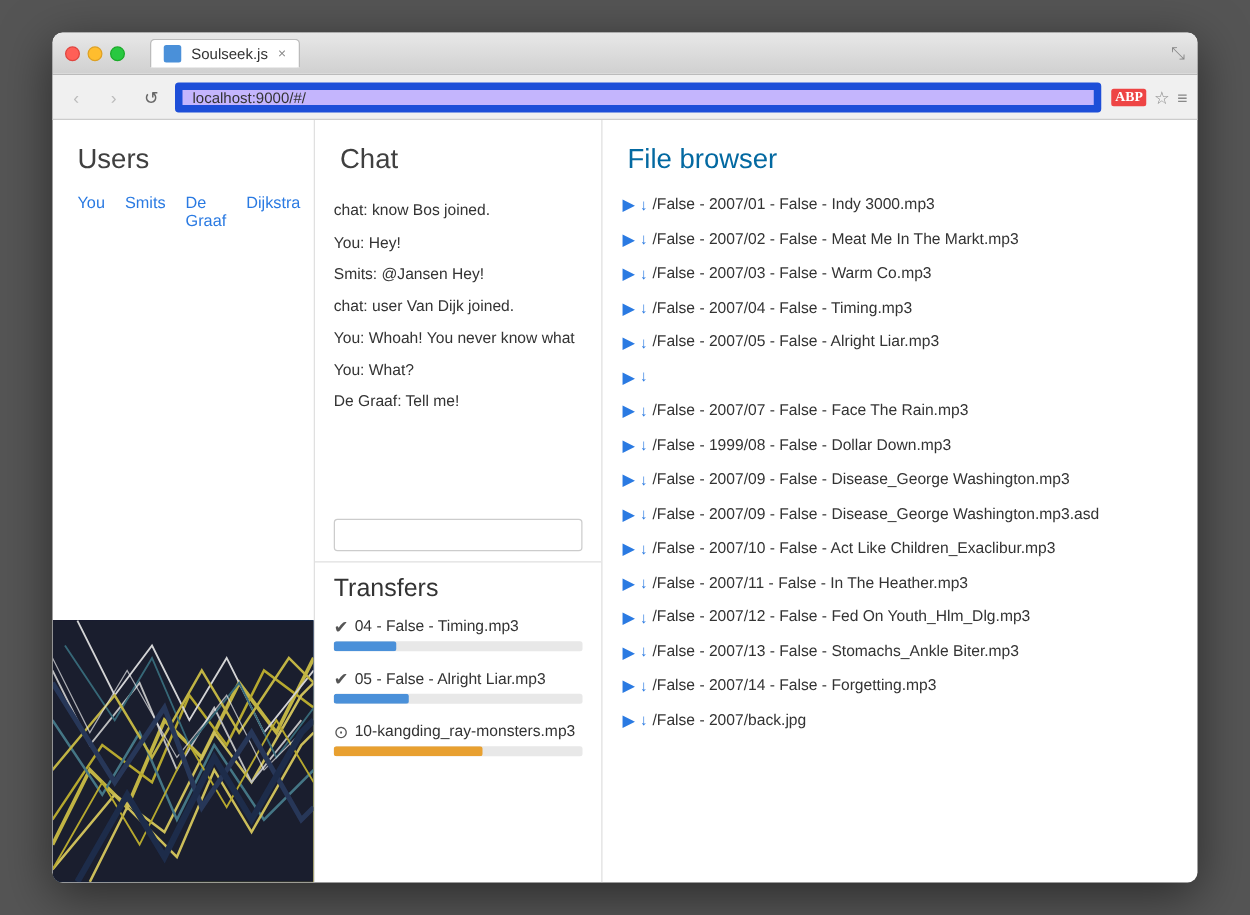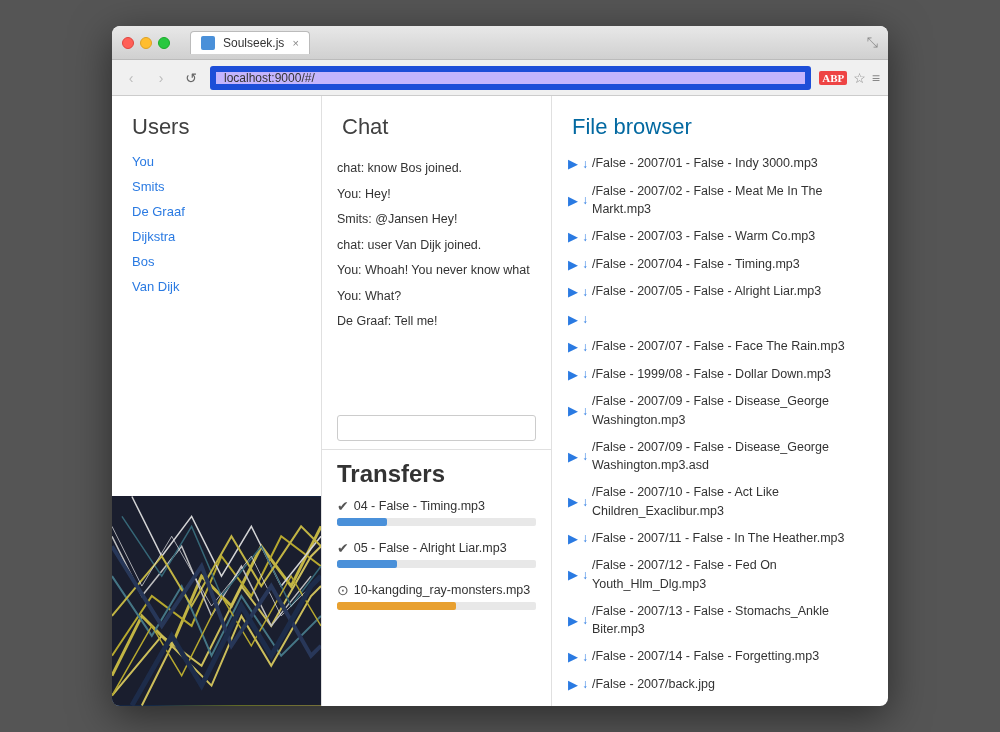--- a/index.html
+++ b/index.html
@@ -8,21 +8,21 @@
       display: flex;
       justify-content: center;
       align-items: center;
       width: 1000px;
       height: 732px;
       font-family: -apple-system, BlinkMacSystemFont, 'Helvetica Neue', Arial, sans-serif;
       font-size: 13px;
     }
 
     .browser-window {
-      width: 776px;
+      width: 916px;
       height: 680px;
       background: #fff;
       border-radius: 8px;
       box-shadow: 0 10px 40px rgba(0,0,0,0.5);
       display: flex;
       flex-direction: column;
       overflow: hidden;
     }
 
     
@@ -145,22 +145,22 @@
     }
     .panel-header {
       padding: 18px 20px 10px;
       font-size: 22px;
       font-weight: 300;
       color: #404040;
     }
     .users-list {
       padding: 0 20px;
       display: flex;
-      flex-direction: column;
-      gap: 2px;
+      flex-direction: row;
+      gap: 16px;
       justify-content: space-between;
     }
     .user-item {
       padding: 4px 0;
       color: #2a7ae2;
       font-size: 13px;
       cursor: pointer;
     }
 
     .album-art {
@@ -210,22 +210,22 @@
     }
 
     
     .transfers-section {
       padding: 10px 15px;
       border-top: 1px solid #e0e0e0;
       flex: 1;
       overflow-y: auto;
     }
     .transfers-header {
-      font-size: 24px;
-      font-weight: 700;
+      font-size: 20px;
+      font-weight: 400;
       color: #333;
       margin-bottom: 10px;
     }
     .transfer-item {
       margin-bottom: 14px;
     }
     .transfer-name {
       font-size: 12.5px;
       color: #333;
       display: flex;

